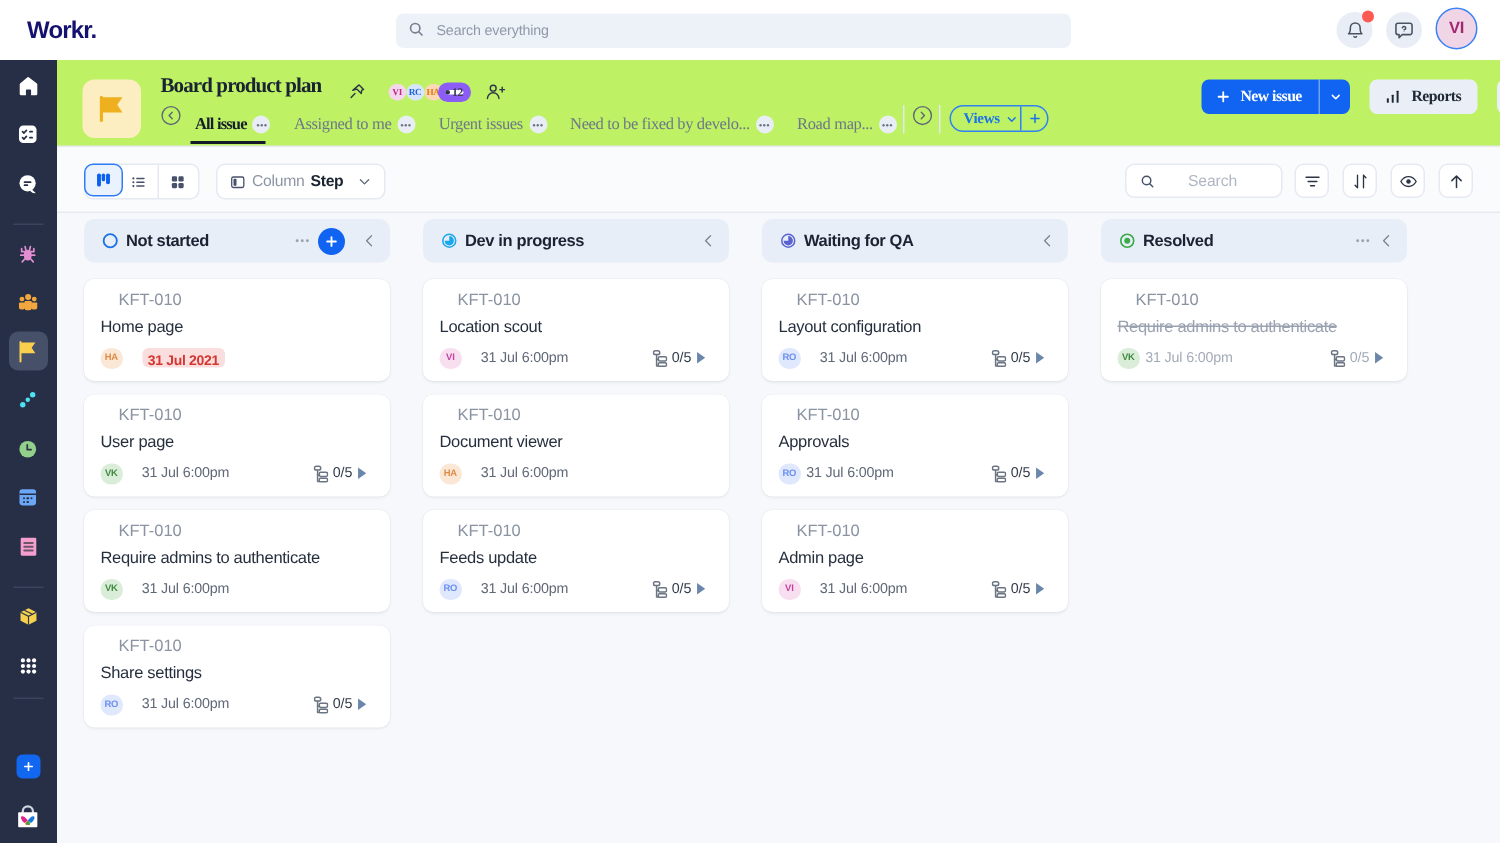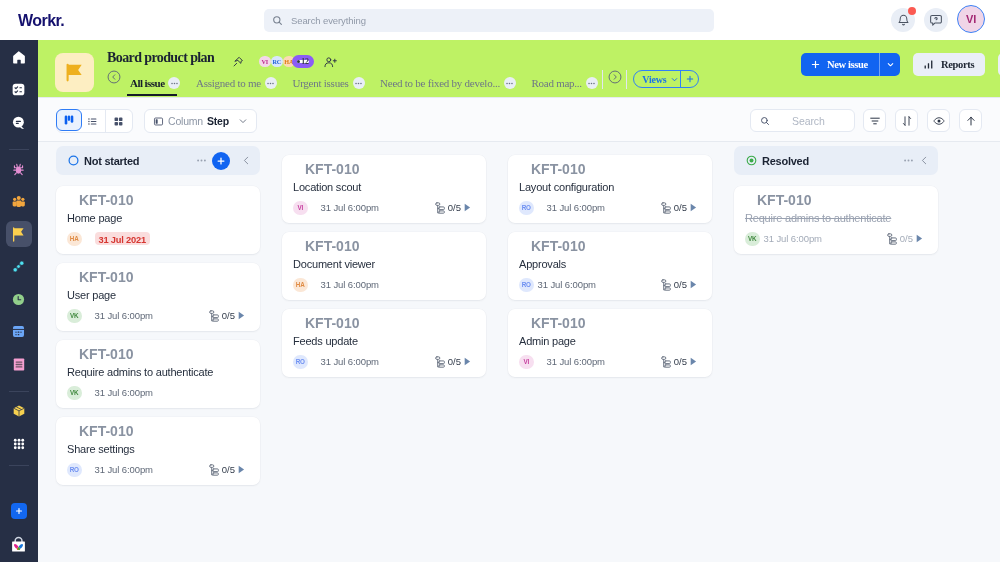--- a/index.html
+++ b/index.html
@@ -74,21 +74,21 @@
 
   
   .board{position:absolute;left:38px;top:142px;width:962px;height:420px;background:#f6f8fb;display:flex;padding:4px 0 0 18px;gap:22px;}
   .col{width:204px;}
   .colhead{height:29px;background:#e8eef7;border-radius:7px;display:flex;align-items:center;padding:0 8px 0 12px;}
   .colhead .nm{font-size:11px;font-weight:bold;color:#1b2333;margin-left:5px;letter-spacing:-0.25px;}
   .colhead > span:first-child{display:flex;align-items:center;}
   .colhead .sp{flex:1;}
   .card{background:#fff;border-radius:7px;margin-top:9px;padding:10px 15px 8px 11px;box-shadow:0 1px 2px rgba(22,34,51,.06),0 0 0 0.5px rgba(22,34,51,.03);}
   .colhead + .card{margin-top:11px;}
-  .card .key{font-size:14px;font-weight:bold;color:#8a93a2;letter-spacing:0px;line-height:8px;padding-left:12px;}
+  .card .key{font-size:11px;font-weight:normal;color:#8a93a2;letter-spacing:0px;line-height:8px;padding-left:12px;}
   .card .ttl{font-size:11px;color:#262f3e;margin-top:8px;letter-spacing:-0.2px;line-height:12px;}
   .card .ttl.done{color:#9aa2b1;text-decoration:line-through;}
   .card .meta{display:flex;align-items:center;margin-top:7.5px;gap:13px;height:14.5px;}
   .cav{width:14.5px;height:14.5px;border-radius:50%;font-size:6.3px;font-weight:bold;display:flex;align-items:center;justify-content:center;flex:none;letter-spacing:-0.1px;}
   .card .date{font-size:9.5px;color:#5f6877;letter-spacing:-0.1px;}
   .card .date.done{color:#a3abb8;}
   .card .sp{flex:1;}
   .subt{display:flex;align-items:center;gap:3px;font-size:9.5px;color:#333c4b;}
   .subt.done{color:#a3abb8;}
   .overdue{display:flex;align-items:center;gap:3px;background:#fadddd;border-radius:4px;padding:0 4px;height:13px;font-size:9.3px;font-weight:bold;color:#d63631;letter-spacing:-0.2px;flex-direction:column;}
@@ -561,20 +561,35 @@
               </svg>
               <span>0/5</span>
               <svg width="7" height="9" viewBox="0 0 16 20">
                 <path d="M1.6 1.2 14 10 1.6 18.8z" fill="#6a86ab"></path>
               </svg>
             </span>
           </div>
         </div>
       </div>
       <div class="col">
+        <div class="colhead">
+          <span>
+            <svg width="11" height="11" viewBox="0 0 24 24">
+              <circle cx="12" cy="12" r="9.4" fill="none" stroke="#19a7f0" stroke-width="2.2"></circle>
+              <path d="M12 5.2A6.8 6.8 0 1 1 5.2 12H12z" fill="#19a7f0"></path>
+            </svg>
+          </span>
+          <span class="nm">Dev in progress</span>
+          <span class="sp"></span>
+          <span class="chcol">
+            <svg width="11" height="11" viewBox="0 0 24 24" fill="none" stroke="#7b8494" stroke-width="1.9" stroke-linecap="round" stroke-linejoin="round">
+              <path d="M14.6 4.8 7.4 12l7.2 7.2"></path>
+            </svg>
+          </span>
+        </div>
         <div class="card">
           <div class="key">KFT-010</div>
           <div class="ttl">Location scout</div>
           <div class="meta">
             <span class="cav" style="background:#f7dff0;color:#c63f9f">VI</span>
             <span class="date">31 Jul 6:00pm</span>
             <span class="sp"></span>
             <span class="subt">
               <svg width="10" height="12" viewBox="0 0 22 26" fill="none" stroke="#6b7483" stroke-width="2.2" stroke-linecap="round" stroke-linejoin="round">
                 <rect x="1.4" y="1.6" width="9.2" height="5.6" rx="2.8"></rect>
@@ -616,20 +631,35 @@
               </svg>
               <span>0/5</span>
               <svg width="7" height="9" viewBox="0 0 16 20">
                 <path d="M1.6 1.2 14 10 1.6 18.8z" fill="#6a86ab"></path>
               </svg>
             </span>
           </div>
         </div>
       </div>
       <div class="col">
+        <div class="colhead">
+          <span>
+            <svg width="11" height="11" viewBox="0 0 24 24">
+              <circle cx="12" cy="12" r="9.4" fill="none" stroke="#5b63d3" stroke-width="2.2"></circle>
+              <path d="M12 5.2A6.8 6.8 0 1 1 5.2 12H12z" fill="#5b63d3"></path>
+            </svg>
+          </span>
+          <span class="nm">Waiting for QA</span>
+          <span class="sp"></span>
+          <span class="chcol">
+            <svg width="11" height="11" viewBox="0 0 24 24" fill="none" stroke="#7b8494" stroke-width="1.9" stroke-linecap="round" stroke-linejoin="round">
+              <path d="M14.6 4.8 7.4 12l7.2 7.2"></path>
+            </svg>
+          </span>
+        </div>
         <div class="card">
           <div class="key">KFT-010</div>
           <div class="ttl">Layout configuration</div>
           <div class="meta">
             <span class="cav" style="background:#dfe8fd;color:#6d8ff1">RO</span>
             <span class="date">31 Jul 6:00pm</span>
             <span class="sp"></span>
             <span class="subt">
               <svg width="10" height="12" viewBox="0 0 22 26" fill="none" stroke="#6b7483" stroke-width="2.2" stroke-linecap="round" stroke-linejoin="round">
                 <rect x="1.4" y="1.6" width="9.2" height="5.6" rx="2.8"></rect>

